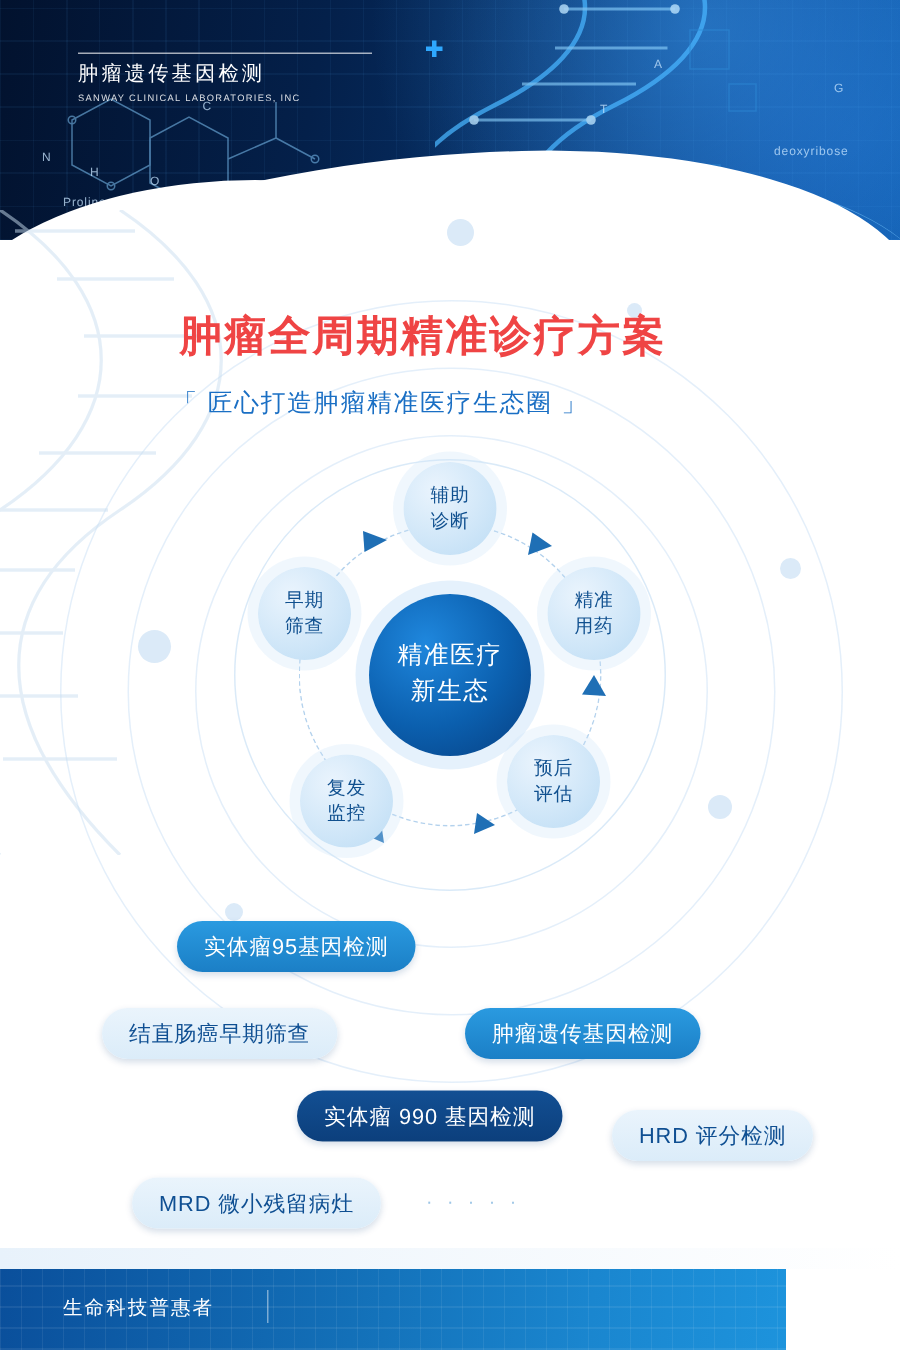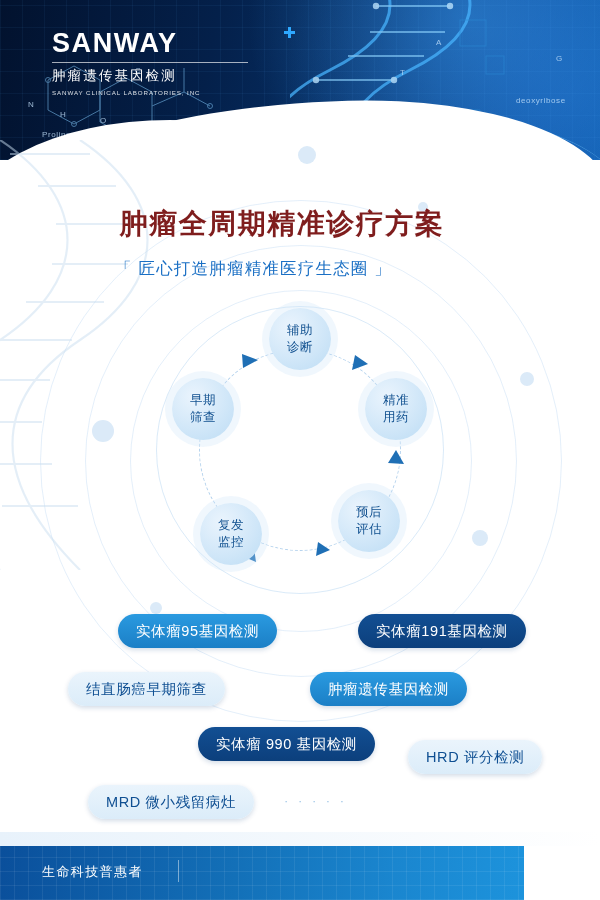--- a/index.html
+++ b/index.html
@@ -81,21 +81,21 @@
     position:absolute; border:1px solid rgba(120,175,230,0.20);
     border-radius:50%;
   }
   .dot { position:absolute; border-radius:50%; background:#dbeaf8; }
 
   .wm-dna { position:absolute; left:-20px; top:140px; width:190px; height:430px; opacity:.5; }
 
   
   .title {
     position:absolute; left:0; top:205px; width:564px; text-align:center;
-    font-size:28px; font-weight:bold; color:#7f1d1d; letter-spacing:1.5px;
+    font-size:28px; font-weight:bold; color:#ef4444; letter-spacing:1.5px;
   }
   .subtitle {
     position:absolute; left:0; top:258px; width:507px; text-align:center;
     font-size:16.5px; color:#1a6fc4; letter-spacing:1.2px;
   }
 
   
   .cycle { position:absolute; left:150px; top:300px; width:300px; height:300px; }
   .cyc-ring {
     position:absolute; left:50%; top:50%; transform:translate(-50%,-50%);
@@ -207,21 +207,20 @@
     <div class="hdr-label" style="left:42px;  top:130px;">Proline</div>
     <div class="hdr-label" style="left:135px; top:66px;">C</div>
     <div class="hdr-label" style="left:28px;  top:100px;">N</div>
     <div class="hdr-label" style="left:60px;  top:110px;">H</div>
     <div class="hdr-label" style="left:100px; top:116px;">O</div>
     <div class="hdr-label" style="left:436px; top:38px;">A</div>
     <div class="hdr-label" style="left:400px; top:68px;">T</div>
     <div class="hdr-label" style="left:556px; top:54px;">G</div>
 
     <div class="logo">
-      <div class="logo-main">SANWAY</div>
       <span class="logo-cross"></span>
       <div class="logo-rule"></div>
       <div class="logo-cn">肿瘤遗传基因检测</div>
       <div class="logo-en">SANWAY CLINICAL LABORATORIES, INC</div>
     </div>
 
     <div class="hdr-wave-line"></div>
     <div class="hdr-white-wave"></div>
     <div class="hdr-white-wave2"></div>
   </div>
@@ -266,20 +265,24 @@
     <svg style="position:absolute;left:0;top:0;width:300px;height:300px;" viewBox="0 0 300 300">
       <g fill="#1f6fb5">
         <polygon points="92,54 108,60 93,68"></polygon>
         <polygon points="205,55 218,64 202,70"></polygon>
         <polygon points="246,150 254,164 238,163"></polygon>
         <polygon points="168,242 180,250 166,256"></polygon>
         <polygon points="104,248 92,256 106,262"></polygon>
       </g>
     </svg>
 
+    <div class="core">
+      <span>精准医疗</span>
+      <span>新生态</span>
+    </div>
 
     <div class="node" style="left:119px; top:8px;">
       <span>辅助</span>
       <span>诊断</span>
     </div>
     <div class="node" style="left:215px; top:78px;text-align:center;">
       <span>精准</span>
       <span>用药</span>
     </div>
     <div class="node" style="left:188px; top:190px;">
@@ -290,21 +293,20 @@
       <span>复发</span>
       <span>监控</span>
     </div>
     <div class="node" style="left:22px;  top:78px;">
       <span>早期</span>
       <span>筛查</span>
     </div>
   </div>
 
   <div class="pill blue" style="left:118px; top:614px;">实体瘤95基因检测</div>
-  <div class="pill navy" style="left:358px; top:614px;">实体瘤191基因检测</div>
   <div class="pill light" style="left:68px;  top:672px;">结直肠癌早期筛查</div>
   <div class="pill blue" style="left:310px; top:672px;">肿瘤遗传基因检测</div>
   <div class="pill navy" style="left:198px; top:727px;">实体瘤 990 基因检测</div>
   <div class="pill light" style="left:408px; top:740px;">HRD 评分检测</div>
   <div class="pill light" style="left:88px;  top:785px;">MRD 微小残留病灶</div>
   <div class="dots-ell" style="left:284px; top:793px;">· · · · ·</div>
 
   <div class="bottom-edge"></div>
   <div class="footer">
     <div class="footer-grid"></div>

